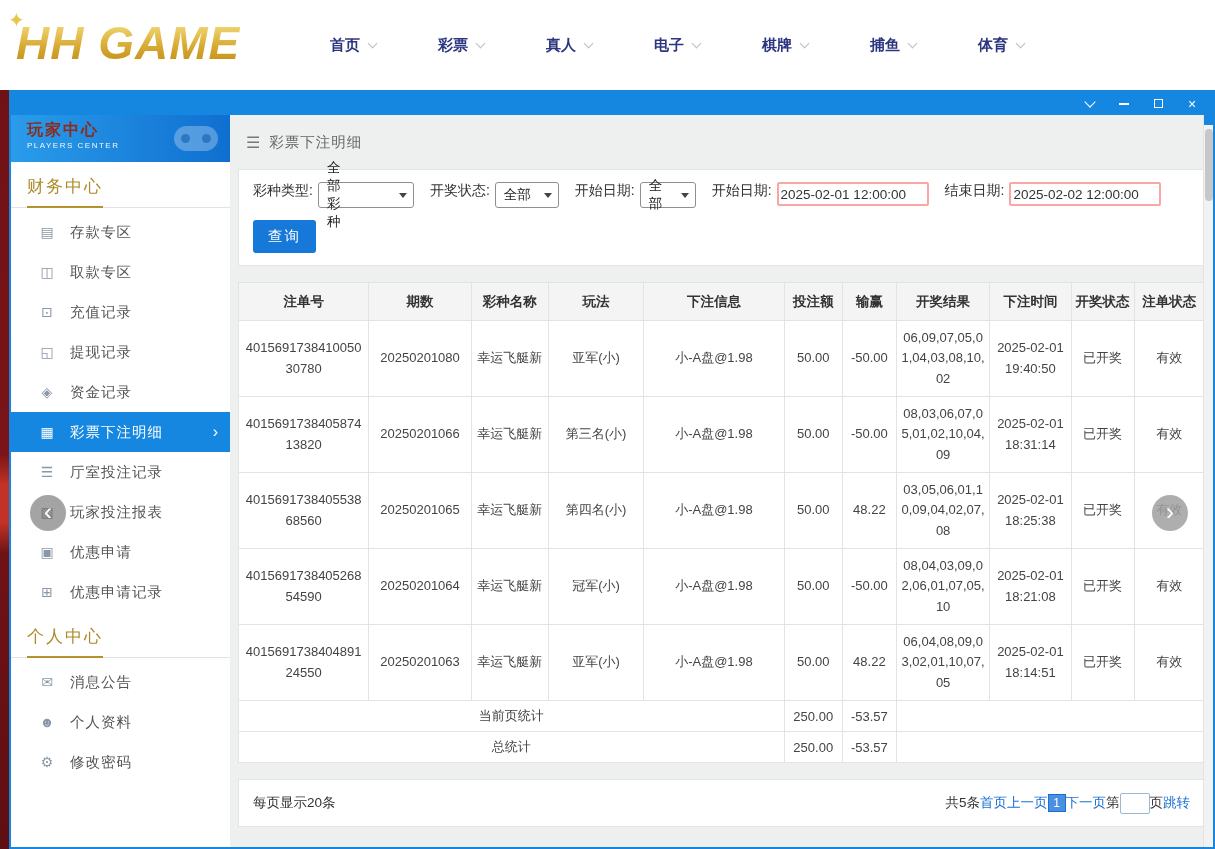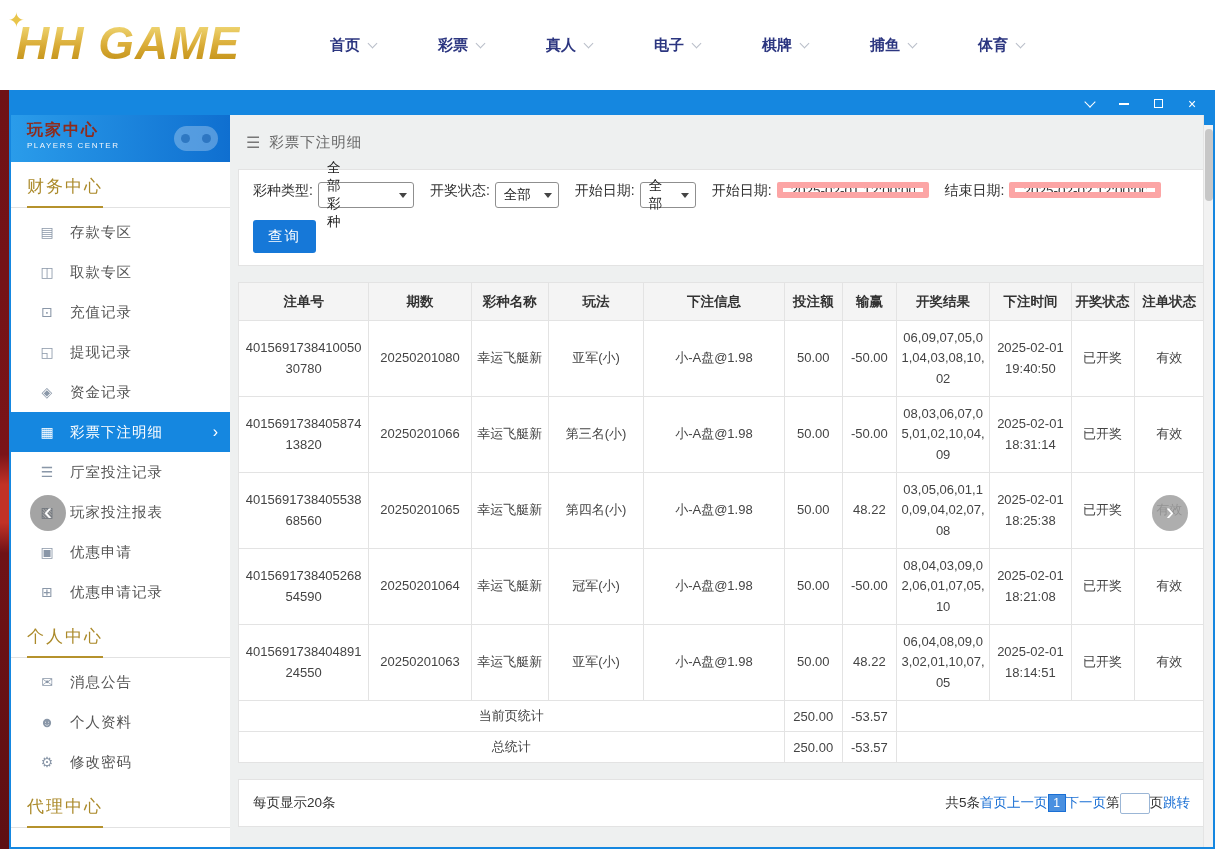--- a/index.html
+++ b/index.html
@@ -71,22 +71,22 @@
   .filter-row { display:flex; align-items:flex-start; font-size:14px; color:#333; }
   .flabel { margin-right:5px; white-space:nowrap; }
   .fgap { margin-left:16px; }
   .fselect { border:1px solid #8f8f8f; border-radius:3px; background:#fff; height:26px;
     display:inline-flex; align-items:center; justify-content:space-between;
     padding:0 6px 0 8px; cursor:pointer; }
   .fselect span { font-size:13.5px; color:#222; }
   .sarrow { width:0; height:0; border-left:4px solid transparent; border-right:4px solid transparent;
     border-top:5px solid #444; margin-left:10px; }
   .w112 { width:96px;gap:36px; } .w64 { width:64px; } .w56 { width:56px; }
-  .date-input { border:6px solid #fca5a5; border-radius:2px; height:16px; width:152px;
-    padding:0 8px; font-size:13.5px; color:#333; font-family:inherit; }
+  .date-input { border:2px solid #fca5a5; border-radius:2px; height:24px; width:152px;
+    padding:0 2px; font-size:13.5px; color:#333; font-family:inherit; }
   .query-btn { margin-top:12px; background:#1678d8; color:#fff; border:none; border-radius:3px;
     font-size:14.5px; padding:7px 15px; letter-spacing:2px; cursor:pointer; font-family:inherit; }
 
   .table-panel { margin-top:16px; border:none; }
   table { width:100%; border-collapse:collapse; table-layout:fixed; background:#fff; }
   th, td { border:1px solid #e3e3e3; text-align:center; }
   th { background:#f4f4f4; height:38px; font-size:13.5px; color:#333; font-weight:bold; padding:2px; }
   #rows td { height:76px; font-size:13px; color:#444; padding:6px 4px; line-height:1.55;
     word-break:break-all; }
   .summary td { height:31px; font-size:13px; color:#444; padding:2px 4px; }
@@ -227,21 +227,20 @@
             <span class="mi-label">消息公告</span>
           </div>
           <div class="menu-item">
             <span class="mi-icon">☻</span>
             <span class="mi-label">个人资料</span>
           </div>
           <div class="menu-item">
             <span class="mi-icon">⚙</span>
             <span class="mi-label">修改密码</span>
           </div>
-          <div class="section-title"><span>代理中心</span></div>
         </div>
     </aside>
 
     <main class="main">
       <div class="breadcrumb">
         <span class="hamburger">☰</span>
         <span class="bc-title">彩票下注明细</span>
       </div>
 
       <div class="panel filter-panel">

